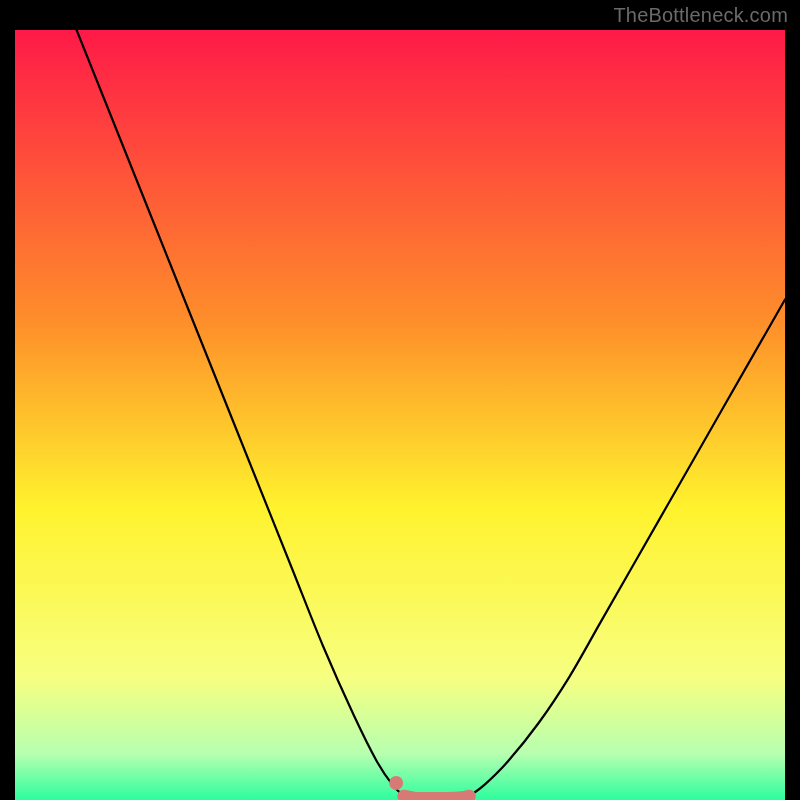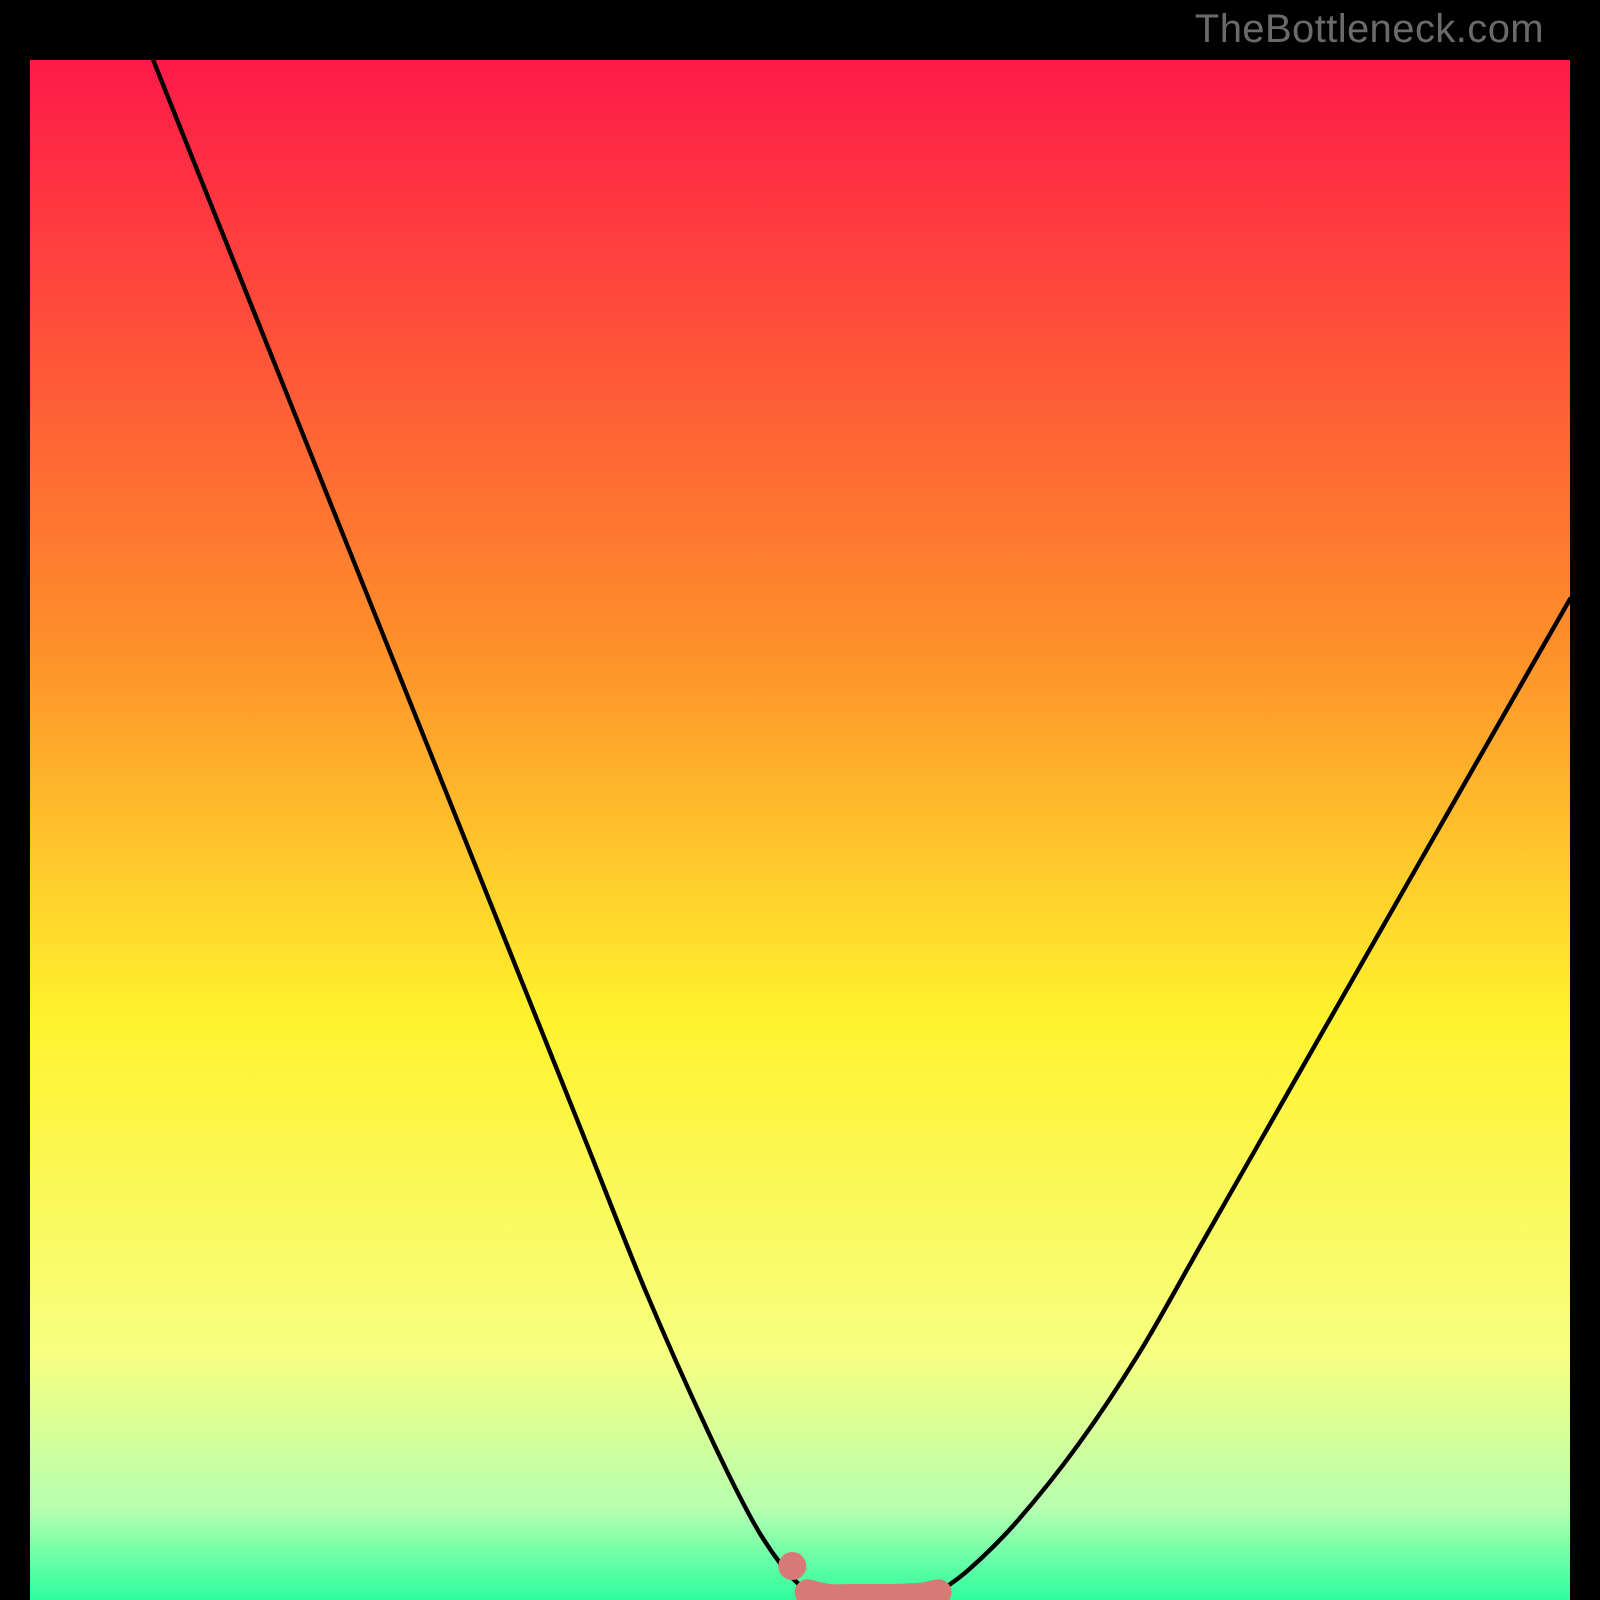--- a/index.html
+++ b/index.html
@@ -22,21 +22,21 @@
   .plot {
     position: absolute;
     left: 0;
     top: 0;
     width: 770px;
     height: 770px;
   }
   .watermark {
     position: absolute;
     top: 4px;
-    right: 28px;
+    right: 12px;
     color: #6a6a6a;
     font-size: 20px;
     letter-spacing: 0.2px;
     font-weight: 400;
   }
   svg { display: block; }
 </style>
 </head>
 <body>
 

